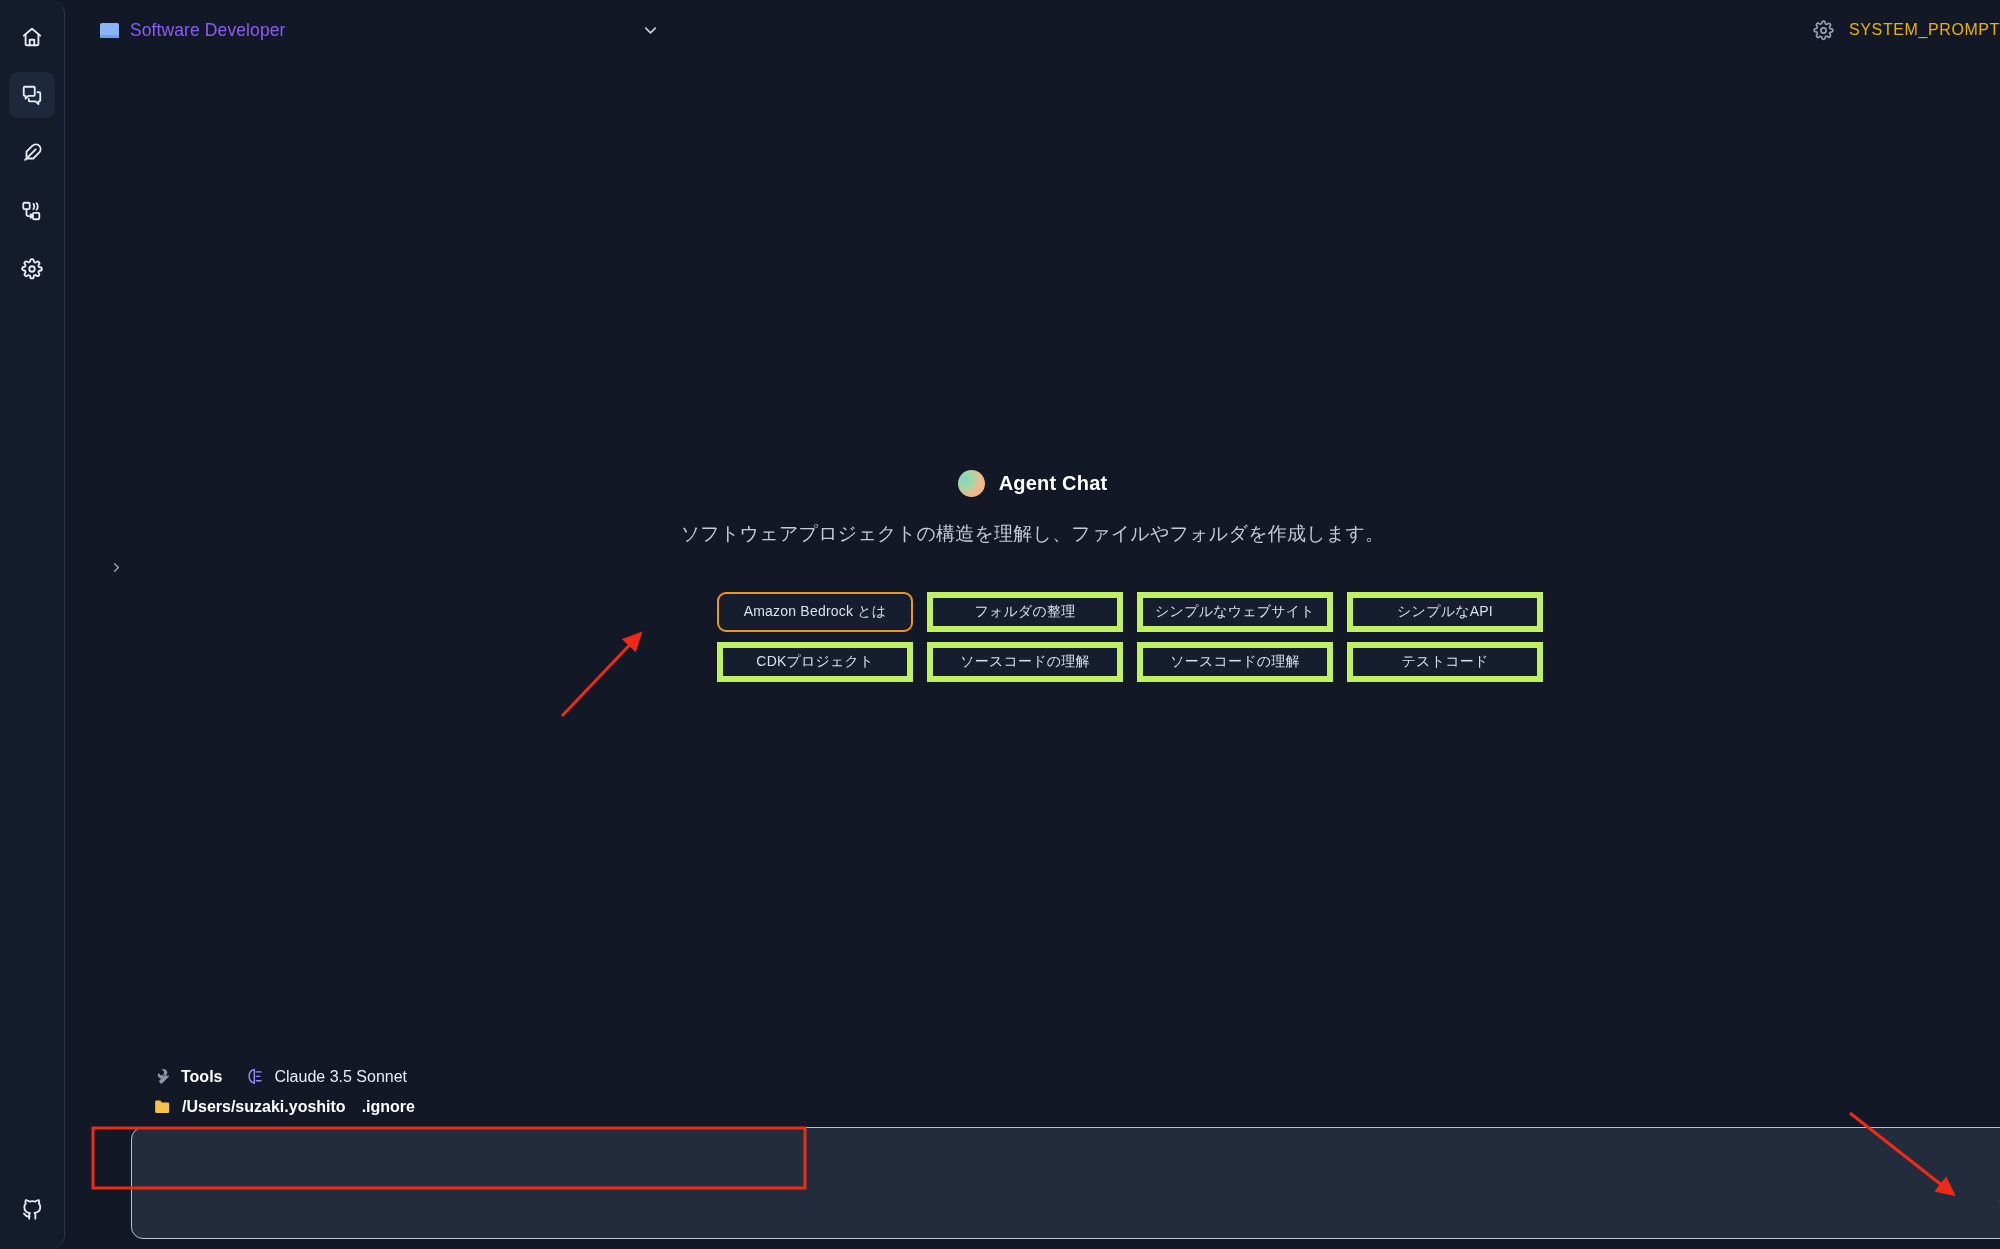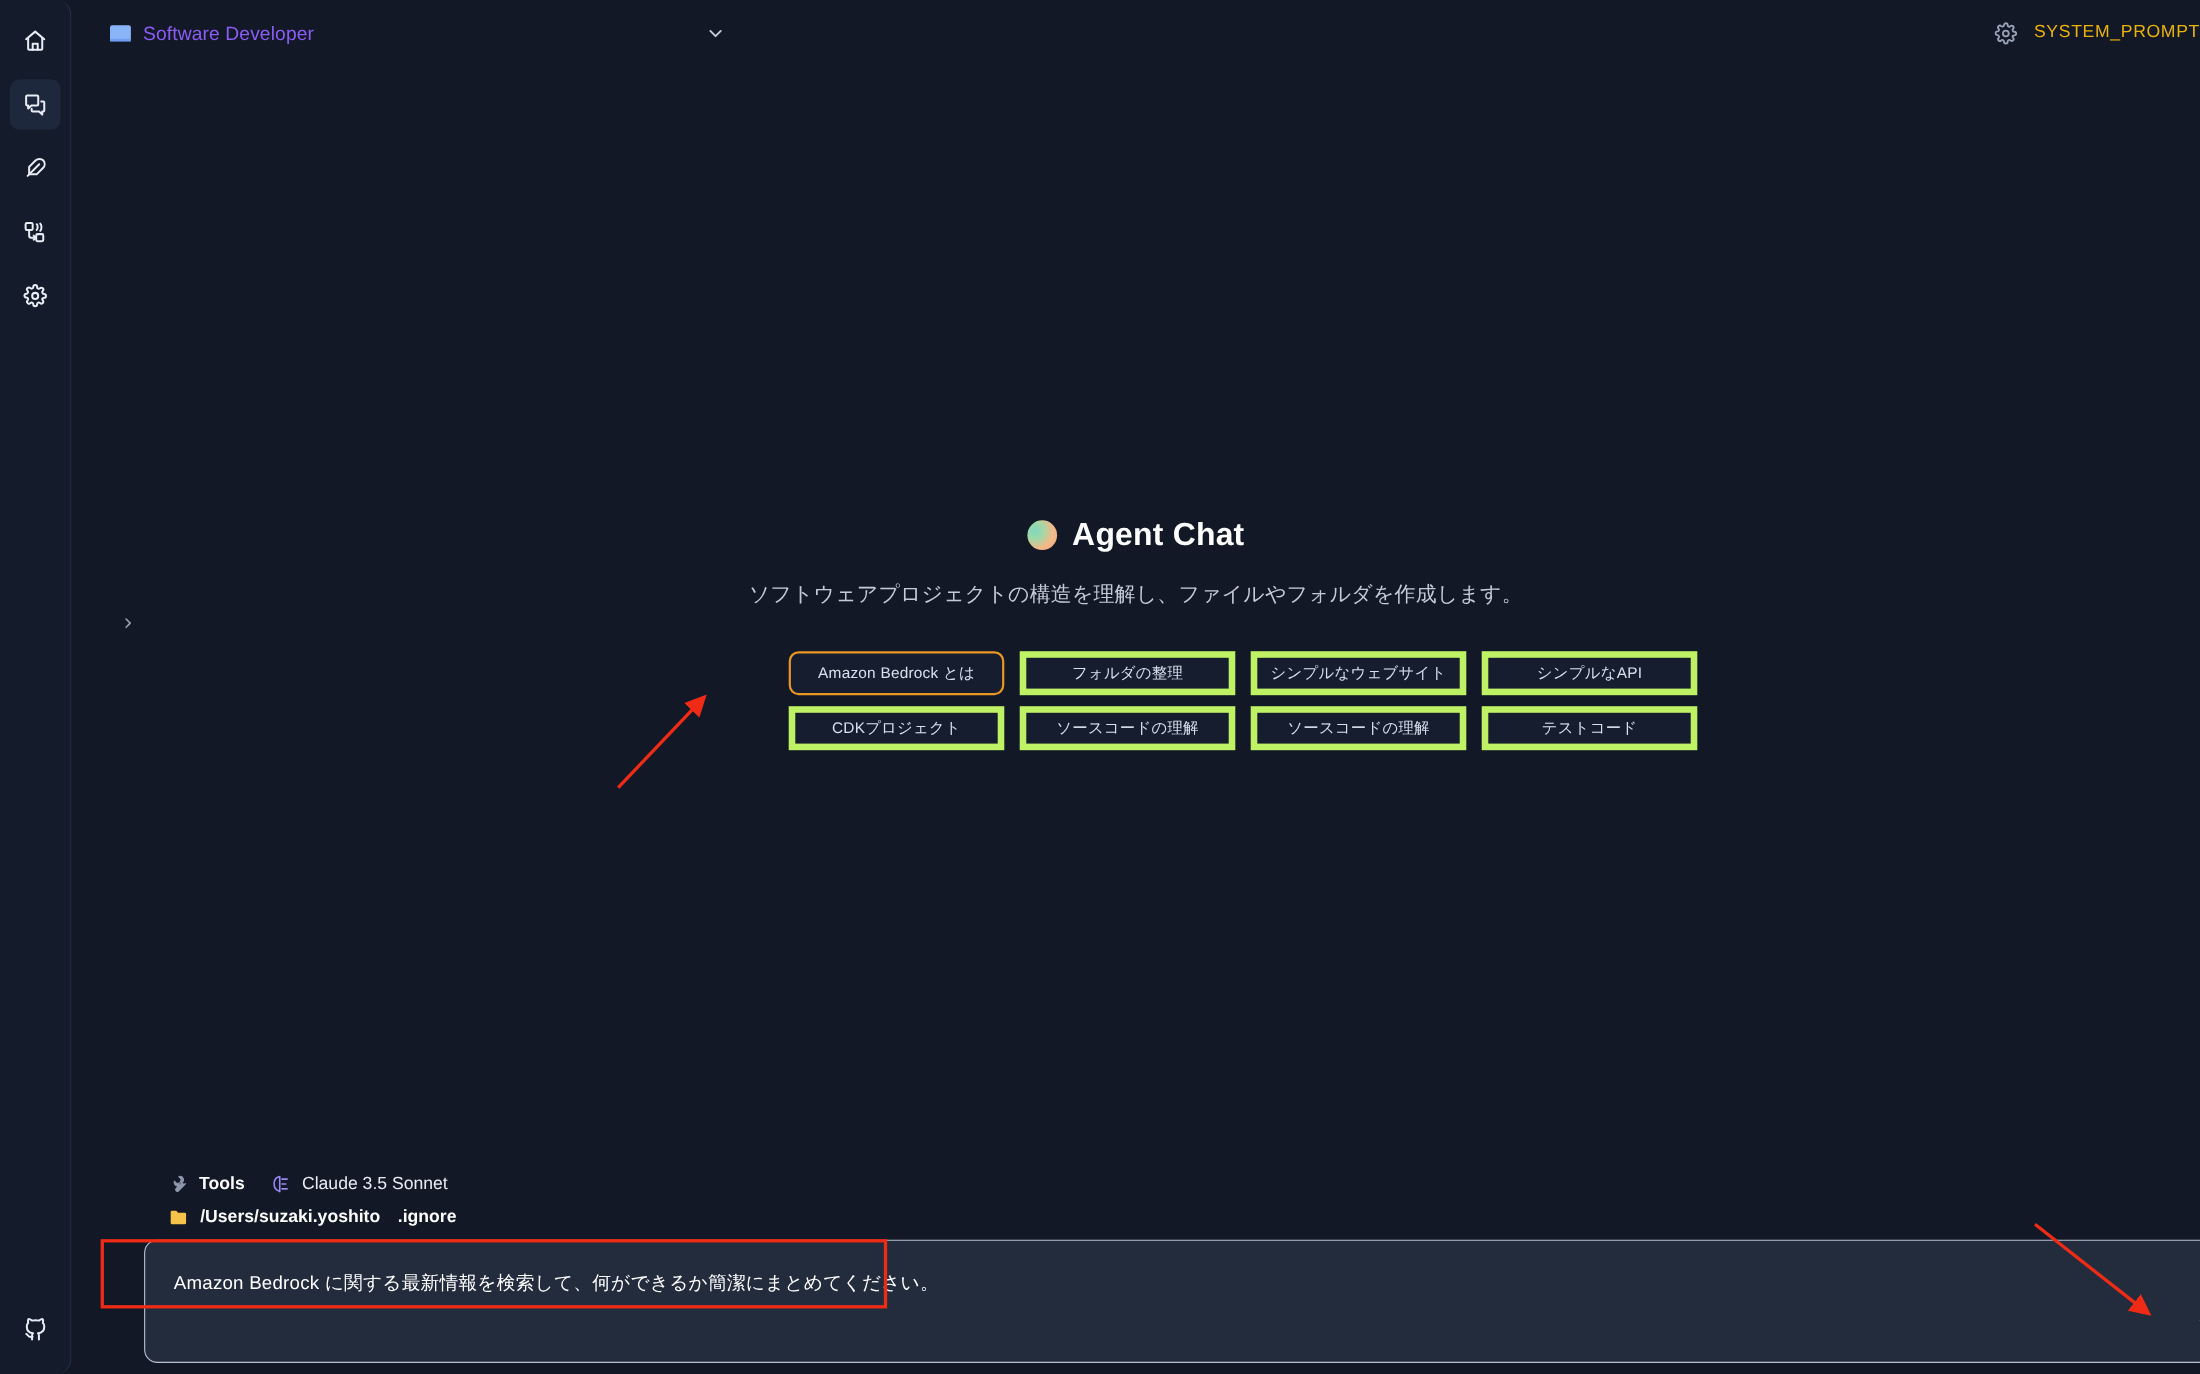--- a/index.html
+++ b/index.html
@@ -128,21 +128,21 @@
   #hero-title-row {
     display: flex; align-items: center; gap: 14px;
   }
   #hero-orb {
     width: 27px; height: 27px;
     border-radius: 50%;
     background: radial-gradient(circle at 25% 35%, #7fd6c0 0%, #9fd9a8 28%, #f3b98a 62%, #f0a877 100%);
   }
   #hero-title {
     color: #ffffff;
-    font-size: 29px;
+    font-size: 20px;
     font-weight: bold;
     letter-spacing: .2px;
   }
   #hero-sub {
     margin-top: 24px;
     color: #c3cad8;
     font-size: 19px;
     letter-spacing: .2px;
   }
 
@@ -371,21 +371,20 @@
           <svg width="20" height="20" viewBox="0 0 24 24" fill="#f5c24a">
             <path d="M2.6 5.8A1.5 1.5 0 0 1 4.1 4.3h4.6l2 2.3h7.2a1.5 1.5 0 0 1 1.5 1.5v9.6a1.5 1.5 0 0 1-1.5 1.5H4.1a1.5 1.5 0 0 1-1.5-1.5z"></path>
           </svg>
         </span>
         <span id="folder-path">/Users/suzaki.yoshito</span>
         <span id="ignore-label">.ignore</span>
       </div>
     </div>
 
     <div id="composer">
-      <div id="composer-text" placeholder="">Amazon Bedrock に関する最新情報を検索して、何ができるか簡潔にまとめてください。</div>
       <div id="send-btn">
         <span>
           <svg width="27" height="27" viewBox="0 0 24 24" fill="none" stroke="currentColor" stroke-width="1.8" stroke-linecap="round" stroke-linejoin="round">
             <path d="M21.5 2.5 2.8 9.6a.4.4 0 0 0 0 .75l8.1 3.1 3.1 8.1a.4.4 0 0 0 .75 0z"></path>
             <path d="M21.5 2.5 10.9 13.45"></path>
           </svg>
         </span>
       </div>
     </div>
 

